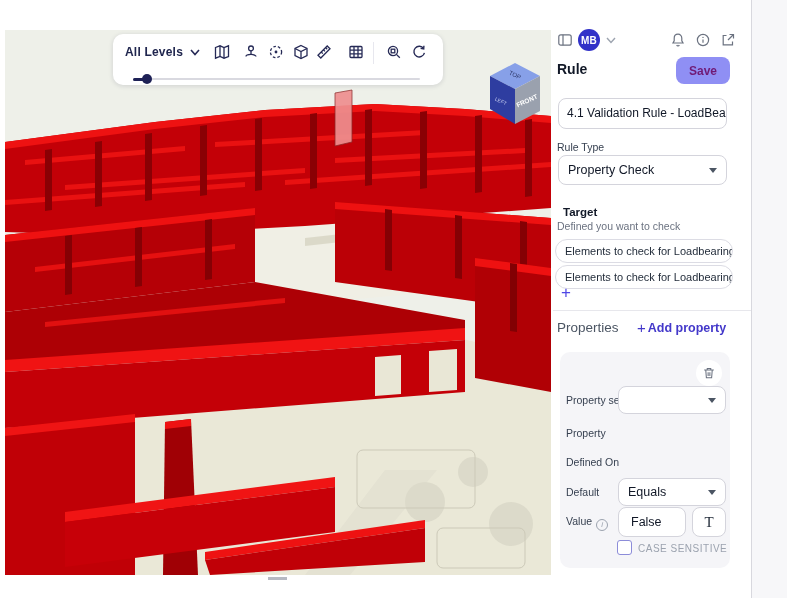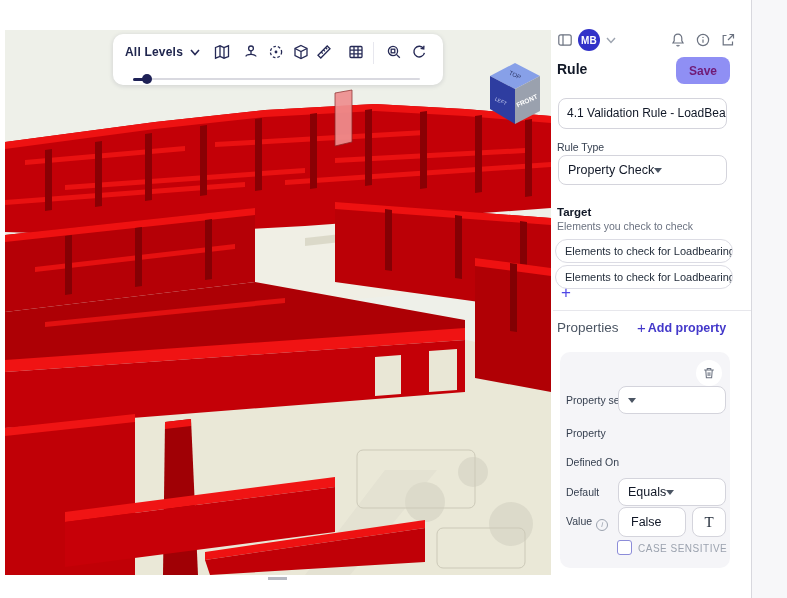--- a/index.html
+++ b/index.html
@@ -40,24 +40,24 @@
   .rule-title { position:absolute; left:4px; top:61px; font-size:14px; font-weight:700; color:#111827; }
   .btn-preview { position:absolute; left:45px; top:57px; width:70px; height:27px; background:#fff; border:1.3px solid #4f46e5;
                  border-radius:14px; color:#4338ca; font-size:11px; font-weight:700; cursor:pointer; font-family:inherit; }
   .btn-save { position:absolute; left:123px; top:57px; width:54px; height:27px; background:#8f8ff4; border:none;
               border-radius:8px; color:#701a75; font-size:12px; font-weight:600; cursor:pointer; font-family:inherit; }
 
   .name-input { position:absolute; left:5px; top:98px; width:169px; height:31px; border:1px solid #d4d4dc; border-radius:8px;
                 background:#fff; font-size:12px; line-height:29px; padding:0 8px; white-space:nowrap; overflow:hidden; cursor:text; }
   .small-label { position:absolute; font-size:10.5px; color:#374151; }
   .select { position:absolute; height:30px; background:#fff; border:1px solid #d4d4dc; border-radius:8px; display:flex;
-            align-items:center; padding:0 9px; font-size:12.5px; color:#111827; cursor:pointer; }
+            align-items:center; justify-content:space-between; padding:0 9px; font-size:12.5px; color:#111827; cursor:pointer; }
   .caret { width:0; height:0; border-left:4px solid transparent; border-right:4px solid transparent; border-top:5px solid #4b5563; }
 
-  .target-title { position:absolute; left:4px; top:206px; font-size:11.5px; font-weight:700; color:#111827; }
+  .target-title { position:absolute; left:10px; top:206px; font-size:11.5px; font-weight:700; color:#111827; }
   .target-sub { position:absolute; left:4px; top:220px; font-size:10.5px; color:#6b7280; }
   .chip { position:absolute; left:2px; width:178px; height:24px; border:1px solid #dcdce4; border-radius:12px; background:#fff;
           font-size:11px; color:#1f2937; line-height:22px; padding:0 9px; white-space:nowrap; overflow:hidden; cursor:pointer; }
   .add-target { position:absolute; left:8px; top:284px; font-size:17px; color:#4f46e5; background:none; border:none; cursor:pointer; line-height:1; font-family:inherit; }
 
   .divider { position:absolute; left:0; top:310px; width:198px; height:1px; background:#e7e7ec; }
   .props-title { position:absolute; left:4px; top:320px; font-size:13.5px; color:#4b5563;text-align:right; }
   .add-prop { position:absolute; left:84px; top:319px; background:none; border:none; cursor:pointer; display:flex; align-items:center; gap:2px; font-family:inherit; }
   .add-prop .plus { font-size:15px; color:#4338ca; font-weight:400; }
   .add-prop .txt { font-size:12.5px; font-weight:700; color:#4338ca; }
@@ -280,21 +280,21 @@
 
     <div class="name-input">4.1 Validation Rule - LoadBearin</div>
 
     <div class="small-label" style="left:4px; top:141px">Rule Type</div>
     <div class="select" style="left:5px; top:155px; width:169px">
       <span>Property Check</span>
       <span class="caret"></span>
     </div>
 
     <div class="target-title">Target</div>
-    <div class="target-sub">Elements you check to check</div>
+    <div class="target-sub">Defined you want to check</div>
     <div class="chip" style="top:239px">Elements to check for Loadbearing (I</div>
     <div class="chip" style="top:265px">Elements to check for Loadbearing (R</div>
     <button class="add-target">+</button>
 
     <div class="divider"></div>
 
     <div class="props-title">Properties</div>
     <button class="add-prop">
       <span class="plus">+</span>
       <span class="txt">Add property</span>

